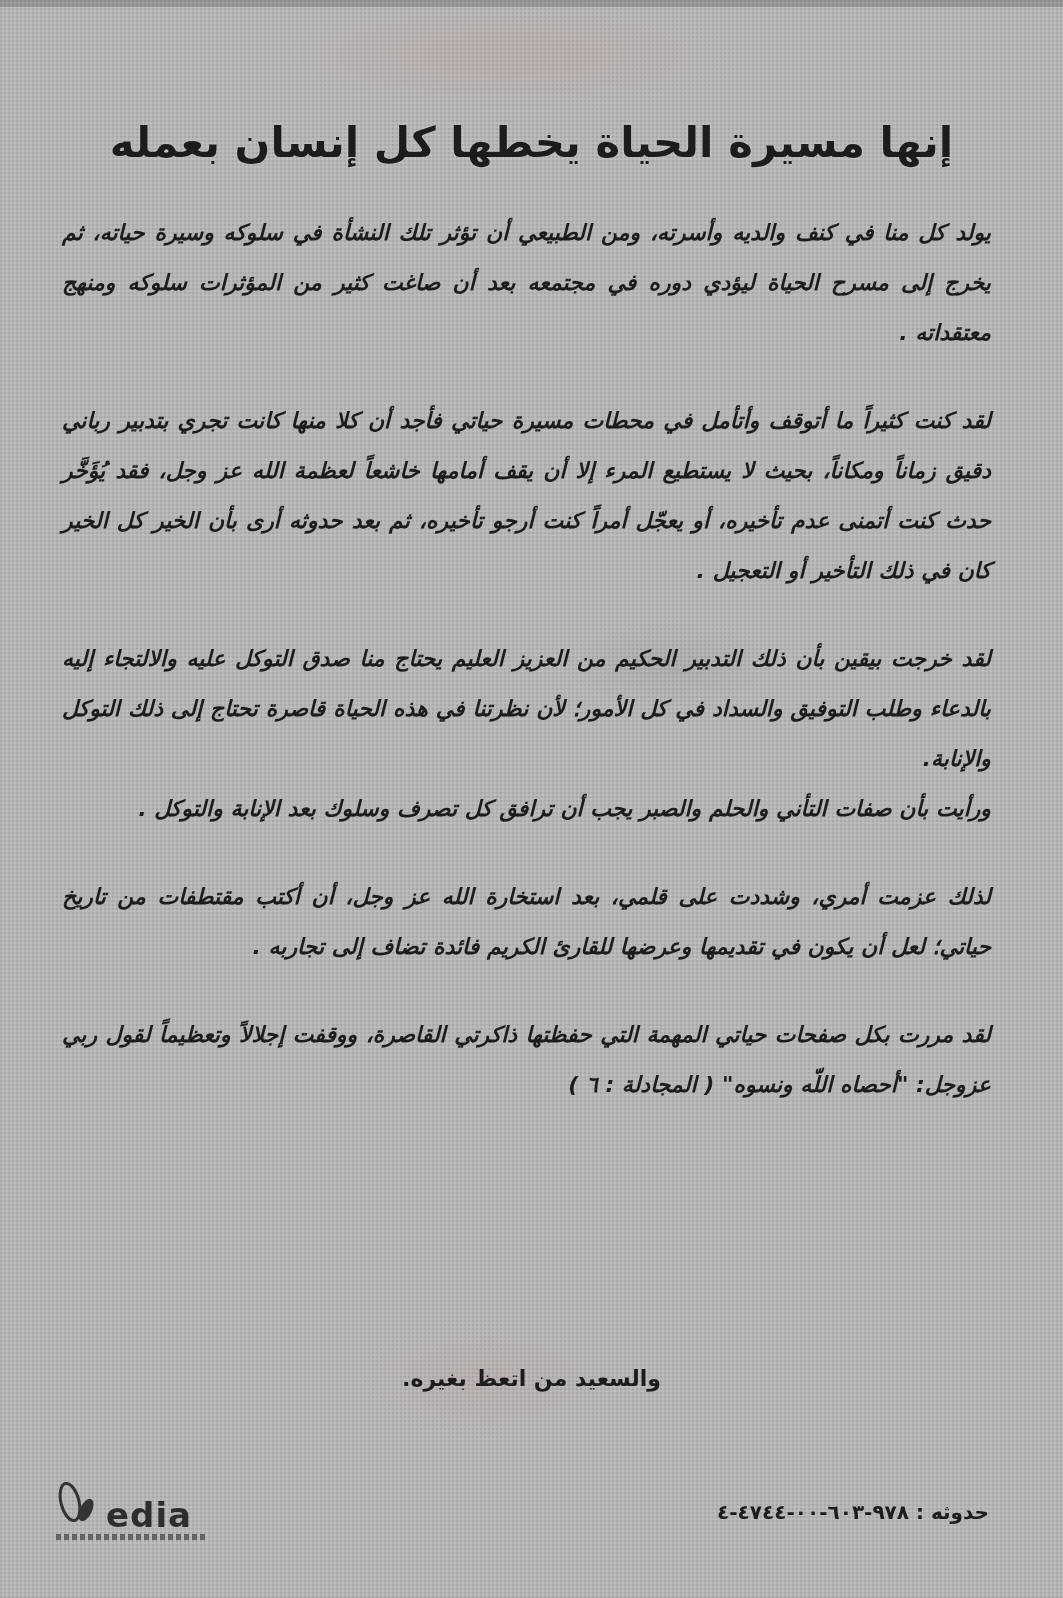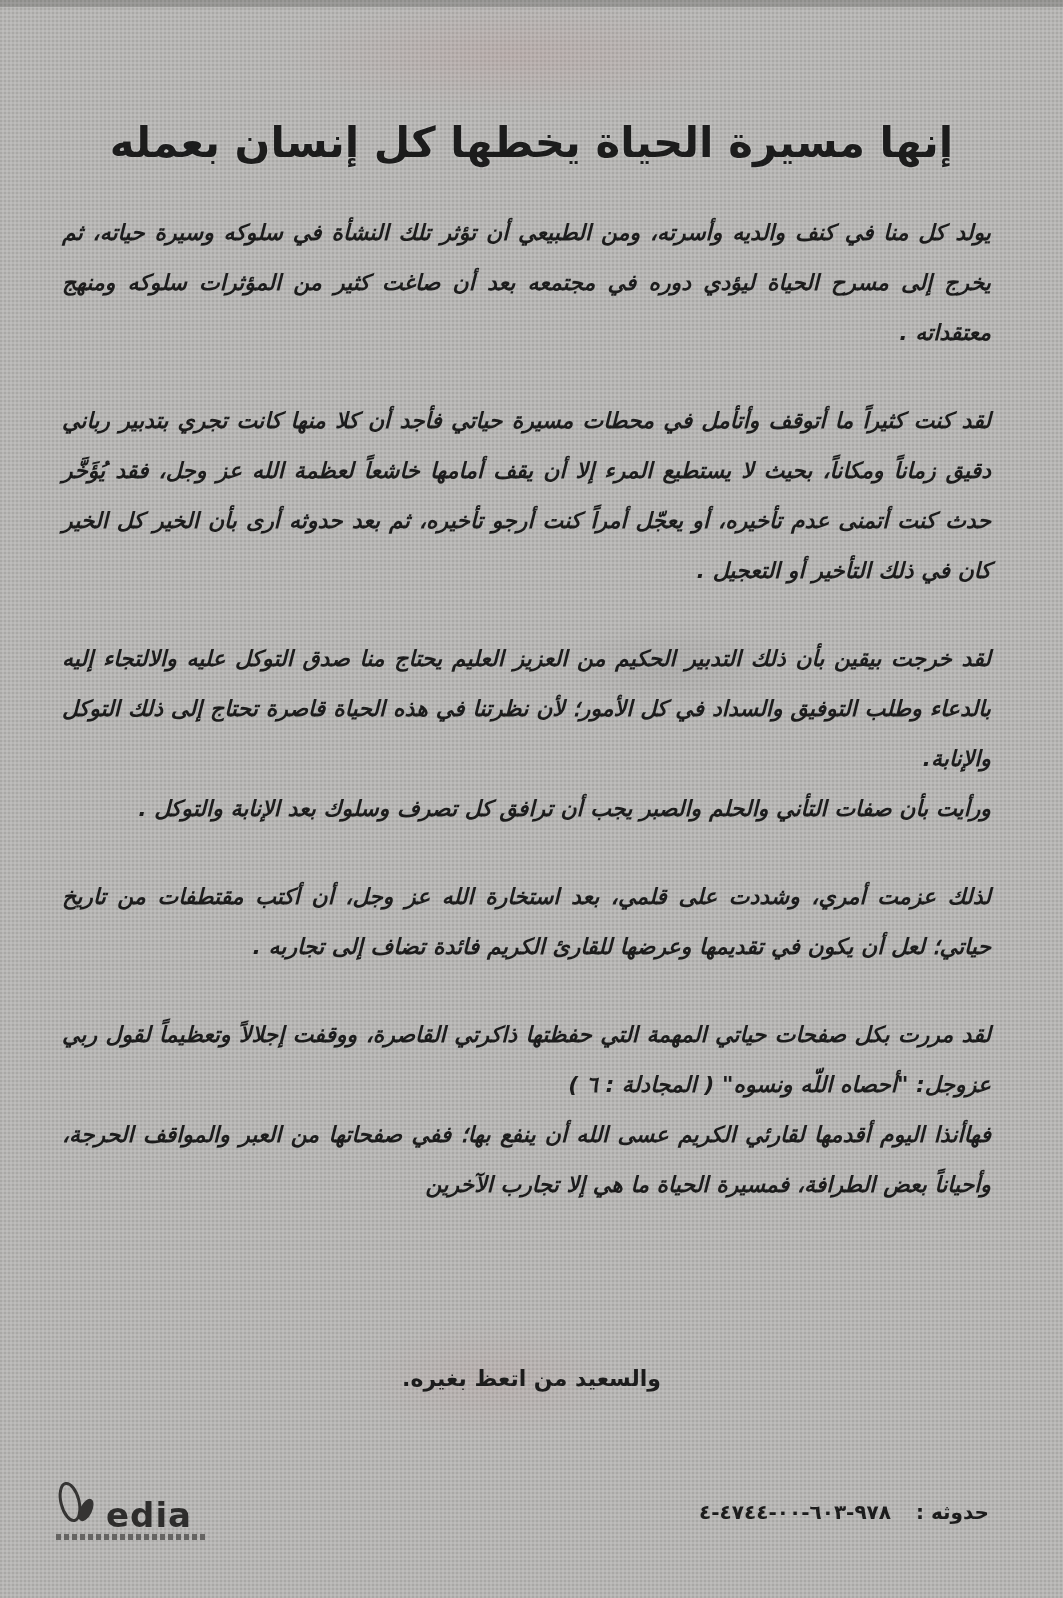--- a/index.html
+++ b/index.html
@@ -62,21 +62,21 @@
     width:150px;height:6px;
     background:repeating-linear-gradient(90deg,#4a4947 0 5px,transparent 5px 8px);
     opacity:.75;
   }
   .isbn-line{
     position:absolute;right:74px;top:28px;
     font-size:20px;font-weight:bold;
     direction:rtl;
     letter-spacing:1px;
   }
-  .isbn-line .num{direction:ltr;unicode-bidi:isolate;margin-right:18px;letter-spacing:2px;}
+  .isbn-line .num{direction:ltr;unicode-bidi:isolate;letter-spacing:2px;}
 </style>
 </head>
 <body>
 
 <div class="page">
   <div class="scan-edge-top"></div>
   <div class="stain stain-a"></div>
   <div class="stain stain-b"></div>
   <div class="stain stain-c"></div>
 
@@ -91,21 +91,20 @@
     </div>
     <div class="para">
       <div class="seg">لقد خرجت بيقين بأن ذلك التدبير الحكيم من العزيز العليم يحتاج منا صدق التوكل عليه والالتجاء إليه بالدعاء وطلب التوفيق والسداد في كل الأمور؛ لأن نظرتنا في هذه الحياة قاصرة تحتاج إلى ذلك التوكل والإنابة.</div>
       <div class="seg">ورأيت بأن صفات التأني والحلم والصبر يجب أن ترافق كل تصرف وسلوك بعد الإنابة والتوكل .</div>
     </div>
     <div class="para">
       <div class="seg">لذلك عزمت أمري، وشددت على قلمي، بعد استخارة الله عز وجل، أن أكتب مقتطفات من تاريخ حياتي؛ لعل أن يكون في تقديمها وعرضها للقارئ الكريم فائدة تضاف إلى تجاربه .</div>
     </div>
     <div class="para">
       <div class="seg">لقد مررت بكل صفحات حياتي المهمة التي حفظتها ذاكرتي القاصرة، ووقفت إجلالاً وتعظيماً لقول ربي عزوجل: "أحصاه اللّه ونسوه" ( المجادلة : ٦ )</div>
-      <div class="seg">فهاأنذا اليوم أقدمها لقارئي الكريم عسى الله أن ينفع بها؛ ففي صفحاتها من العبر والمواقف الحرجة، وأحياناً بعض الطرافة، فمسيرة الحياة ما هي إلا تجارب الآخرين</div>
     </div>
   </div>
 
   <div class="closing">والسعيد من اتعظ بغيره.</div>
 
   <div class="footer">
     <div class="logo">
       <div class="logo-row">
         <span>
           <svg width="52" height="46" viewBox="0 0 52 46">

